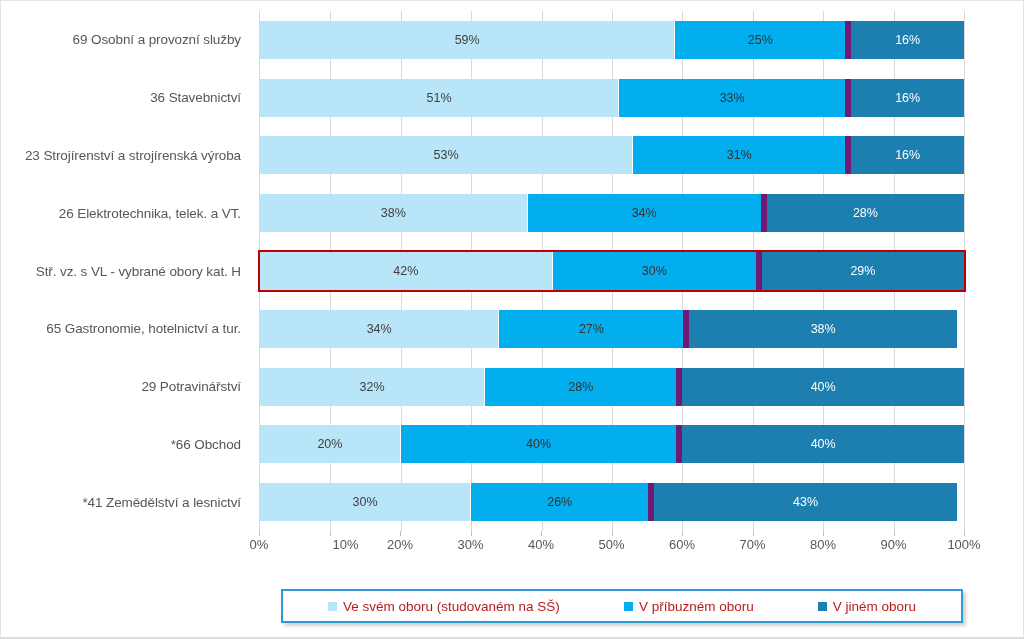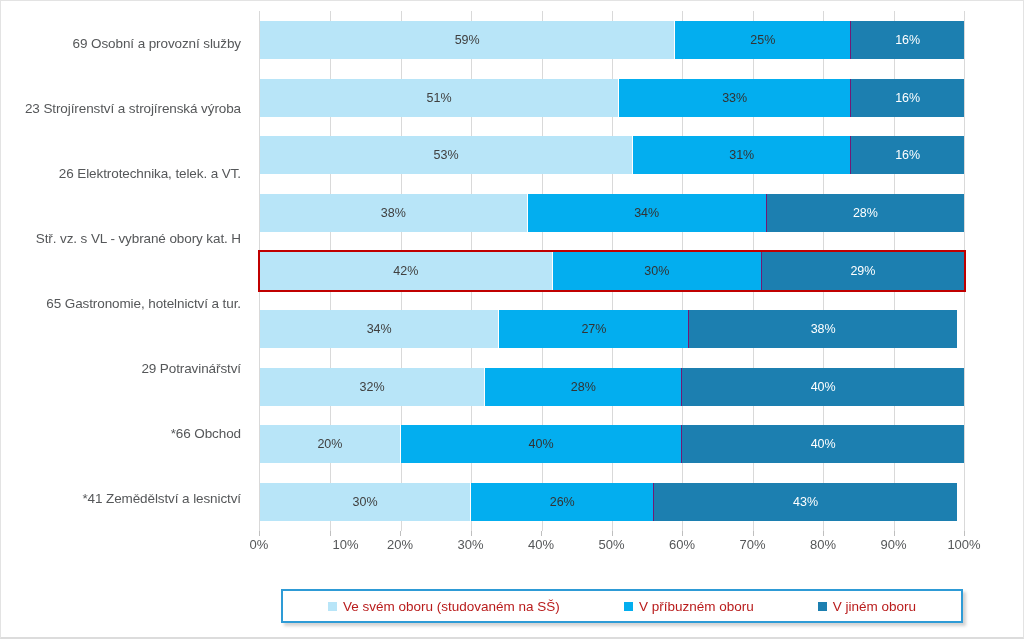--- a/index.html
+++ b/index.html
@@ -92,21 +92,21 @@
   .seg {
     height: 100%;
     box-sizing: border-box;
     display: flex;
     align-items: center;
     justify-content: center;
     font-size: 12.5px;
     overflow: hidden;
   }
   .seg.s0 { background: #b8e5f8; color: #404040; border-right: 1px solid #ffffff; }
-  .seg.s1 { background: #03aeef; color: #333333; border-right: 1px solid #701a75; }
+  .seg.s1 { background: #03aeef; color: #333333; border-right: 6px solid #701a75; }
   .seg.s2 { background: #1c7fb0; color: #ffffff; }
 
   
   #val-axis {
     position: absolute;
     left: 258px;
     top: 530px;
     width: 705px;
     height: 26px;
   }
@@ -156,20 +156,21 @@
     flex: 0 0 auto;
   }
 </style>
 </head>
 <body>
 
 <div id="chart-root">
 
   <div id="cat-axis">
       <div class="cat-label">69 Osobní a provozní služby</div>
+      <div class="cat-label">36 Stavebnictví</div>
       <div class="cat-label">23 Strojírenství a strojírenská výroba</div>
       <div class="cat-label">26 Elektrotechnika, telek. a VT.</div>
       <div class="cat-label">Stř. vz. s VL - vybrané obory kat. H</div>
       <div class="cat-label">65 Gastronomie, hotelnictví a tur.</div>
       <div class="cat-label">29 Potravinářství</div>
       <div class="cat-label">*66 Obchod</div>
       <div class="cat-label">*41 Zemědělství a lesnictví</div>
     </div>
 
   <div id="plot">

